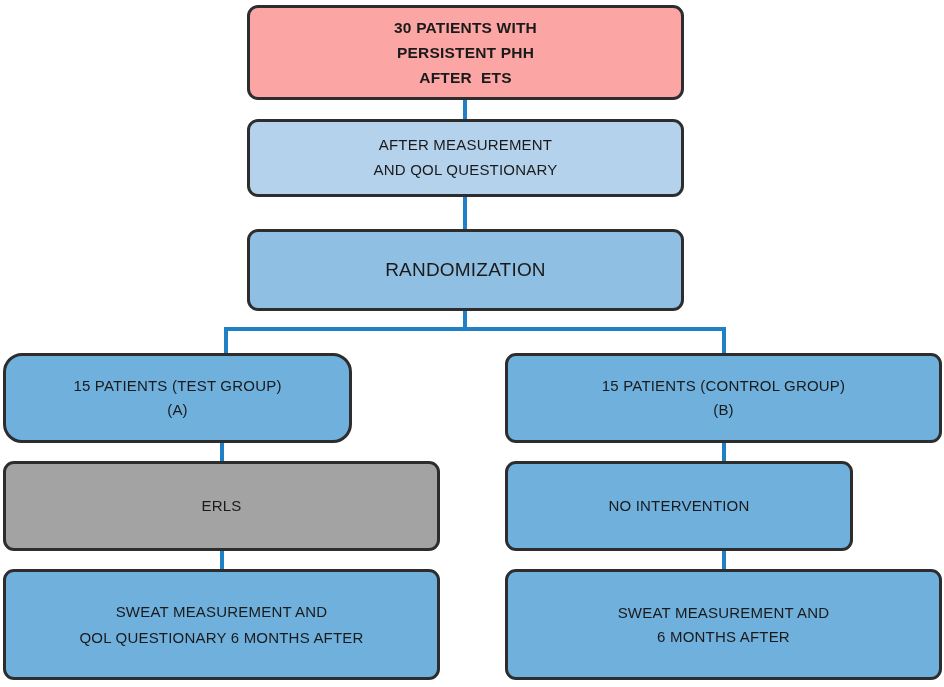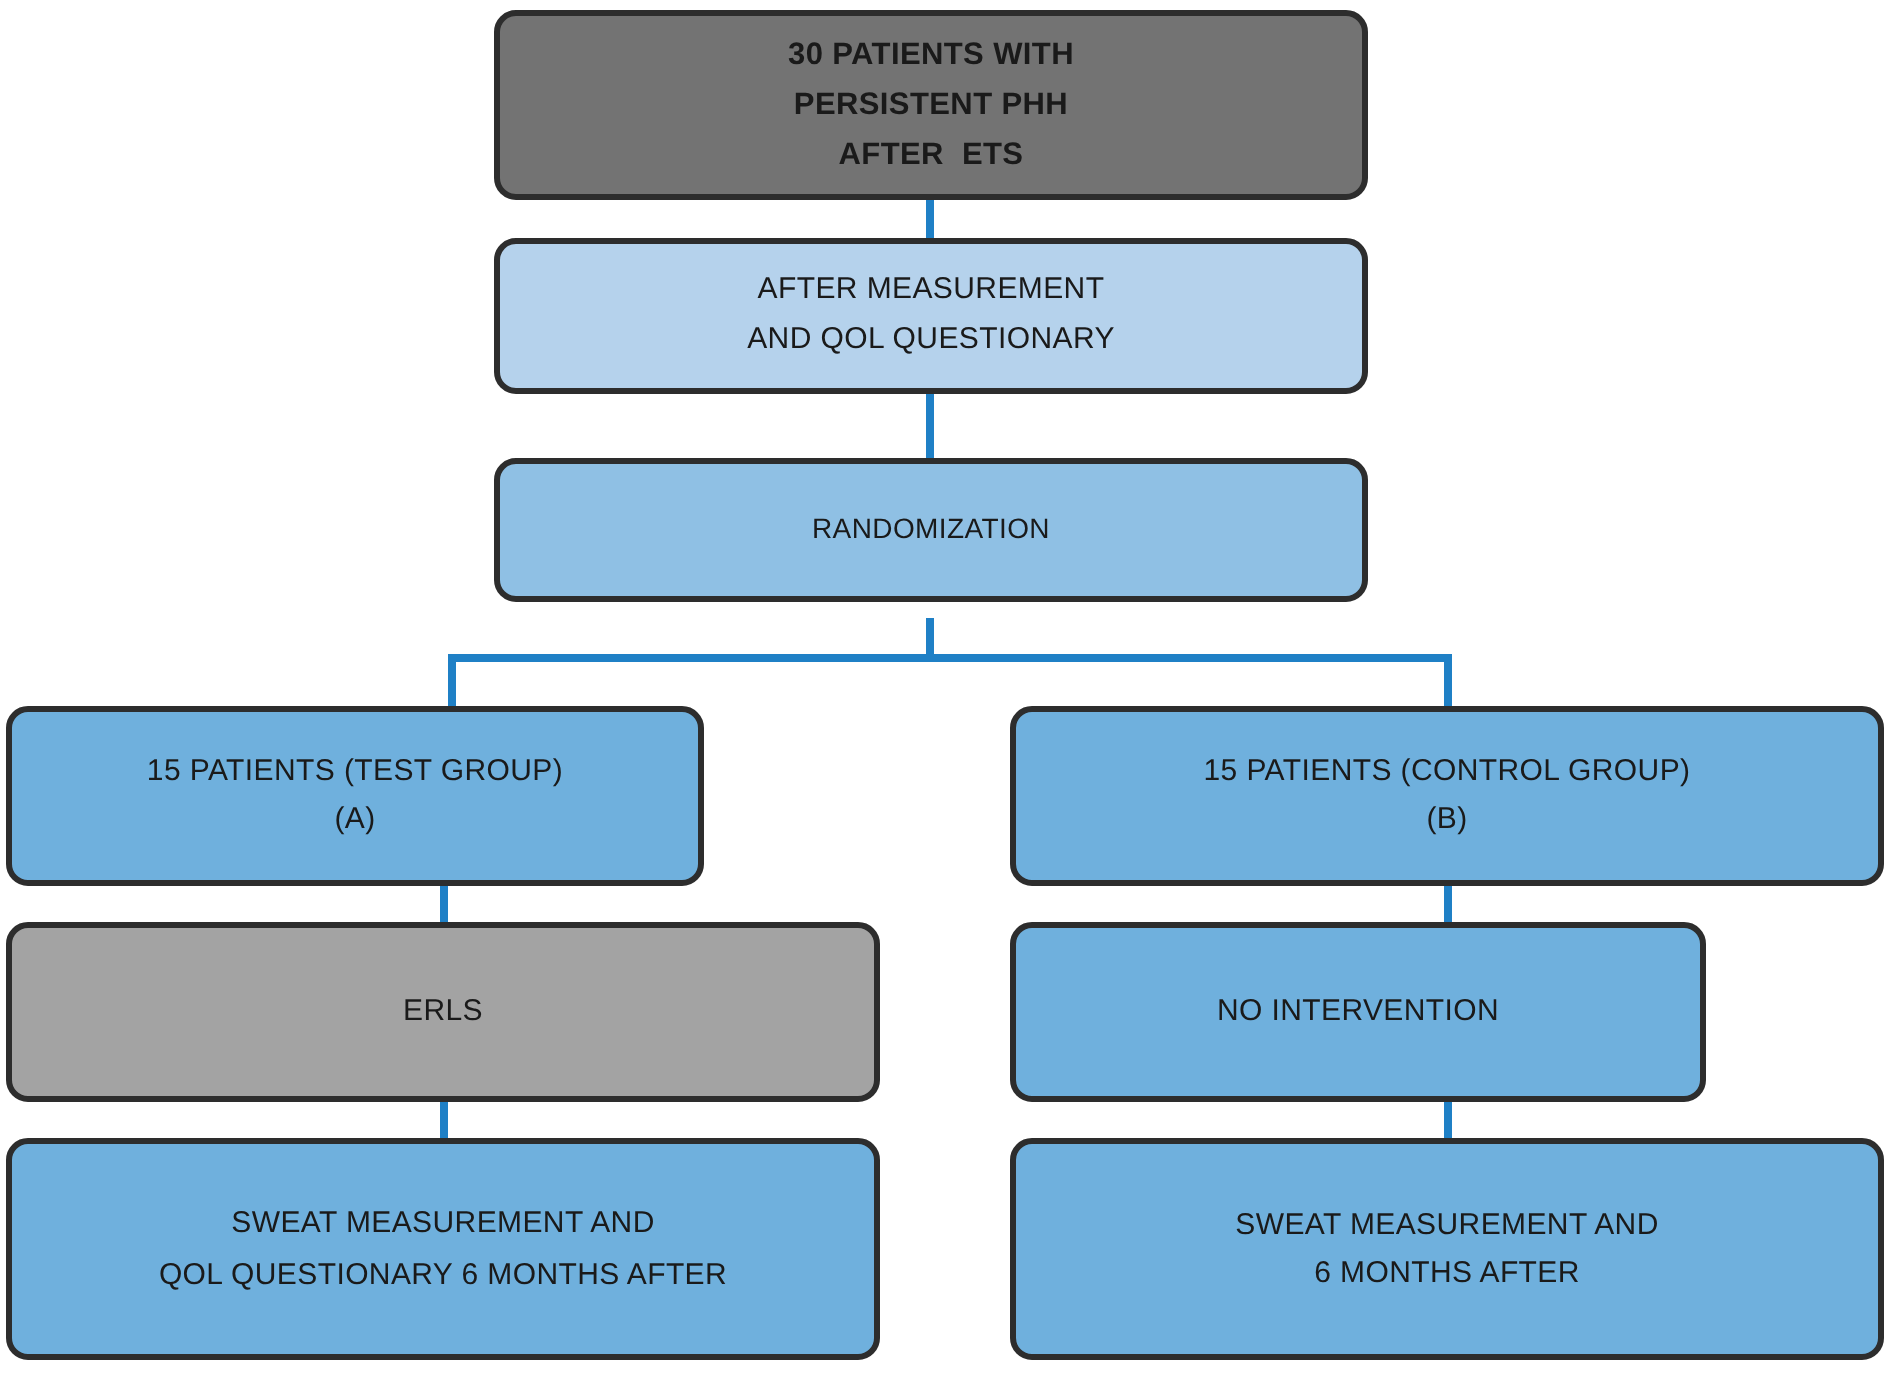--- a/index.html
+++ b/index.html
@@ -36,49 +36,50 @@
   .node .line {
     display: block;
     white-space: pre;
     line-height: 1.42;
   }
   .n-root {
     left: 247px;
     top: 5px;
     width: 437px;
     height: 95px;
-    background: #737373;
+    background: #fca5a5;
     font-size: 15.5px;
     font-weight: bold;
   }
   .n-root .line { line-height: 1.62; }
   .n-sweat0 {
     left: 247px;
     top: 119px;
     width: 437px;
     height: 78px;
     background: #b5d2ec;
     font-size: 15px;
   }
   .n-sweat0 .line { line-height: 1.65; }
   .n-rand {
     left: 247px;
     top: 229px;
     width: 437px;
-    height: 72px;
+    height: 82px;
     background: #8fc0e4;
-    font-size: 14px;
+    font-size: 19px;
   }
   .n-grpA {
     left: 3px;
     top: 353px;
     width: 349px;
     height: 90px;
     background: #6fb0dd;
     font-size: 15px;
+    border-radius: 19px;
   }
   .n-grpA .line { line-height: 1.62; }
   .n-grpB {
     left: 505px;
     top: 353px;
     width: 437px;
     height: 90px;
     background: #6fb0dd;
     font-size: 15px;
   }

